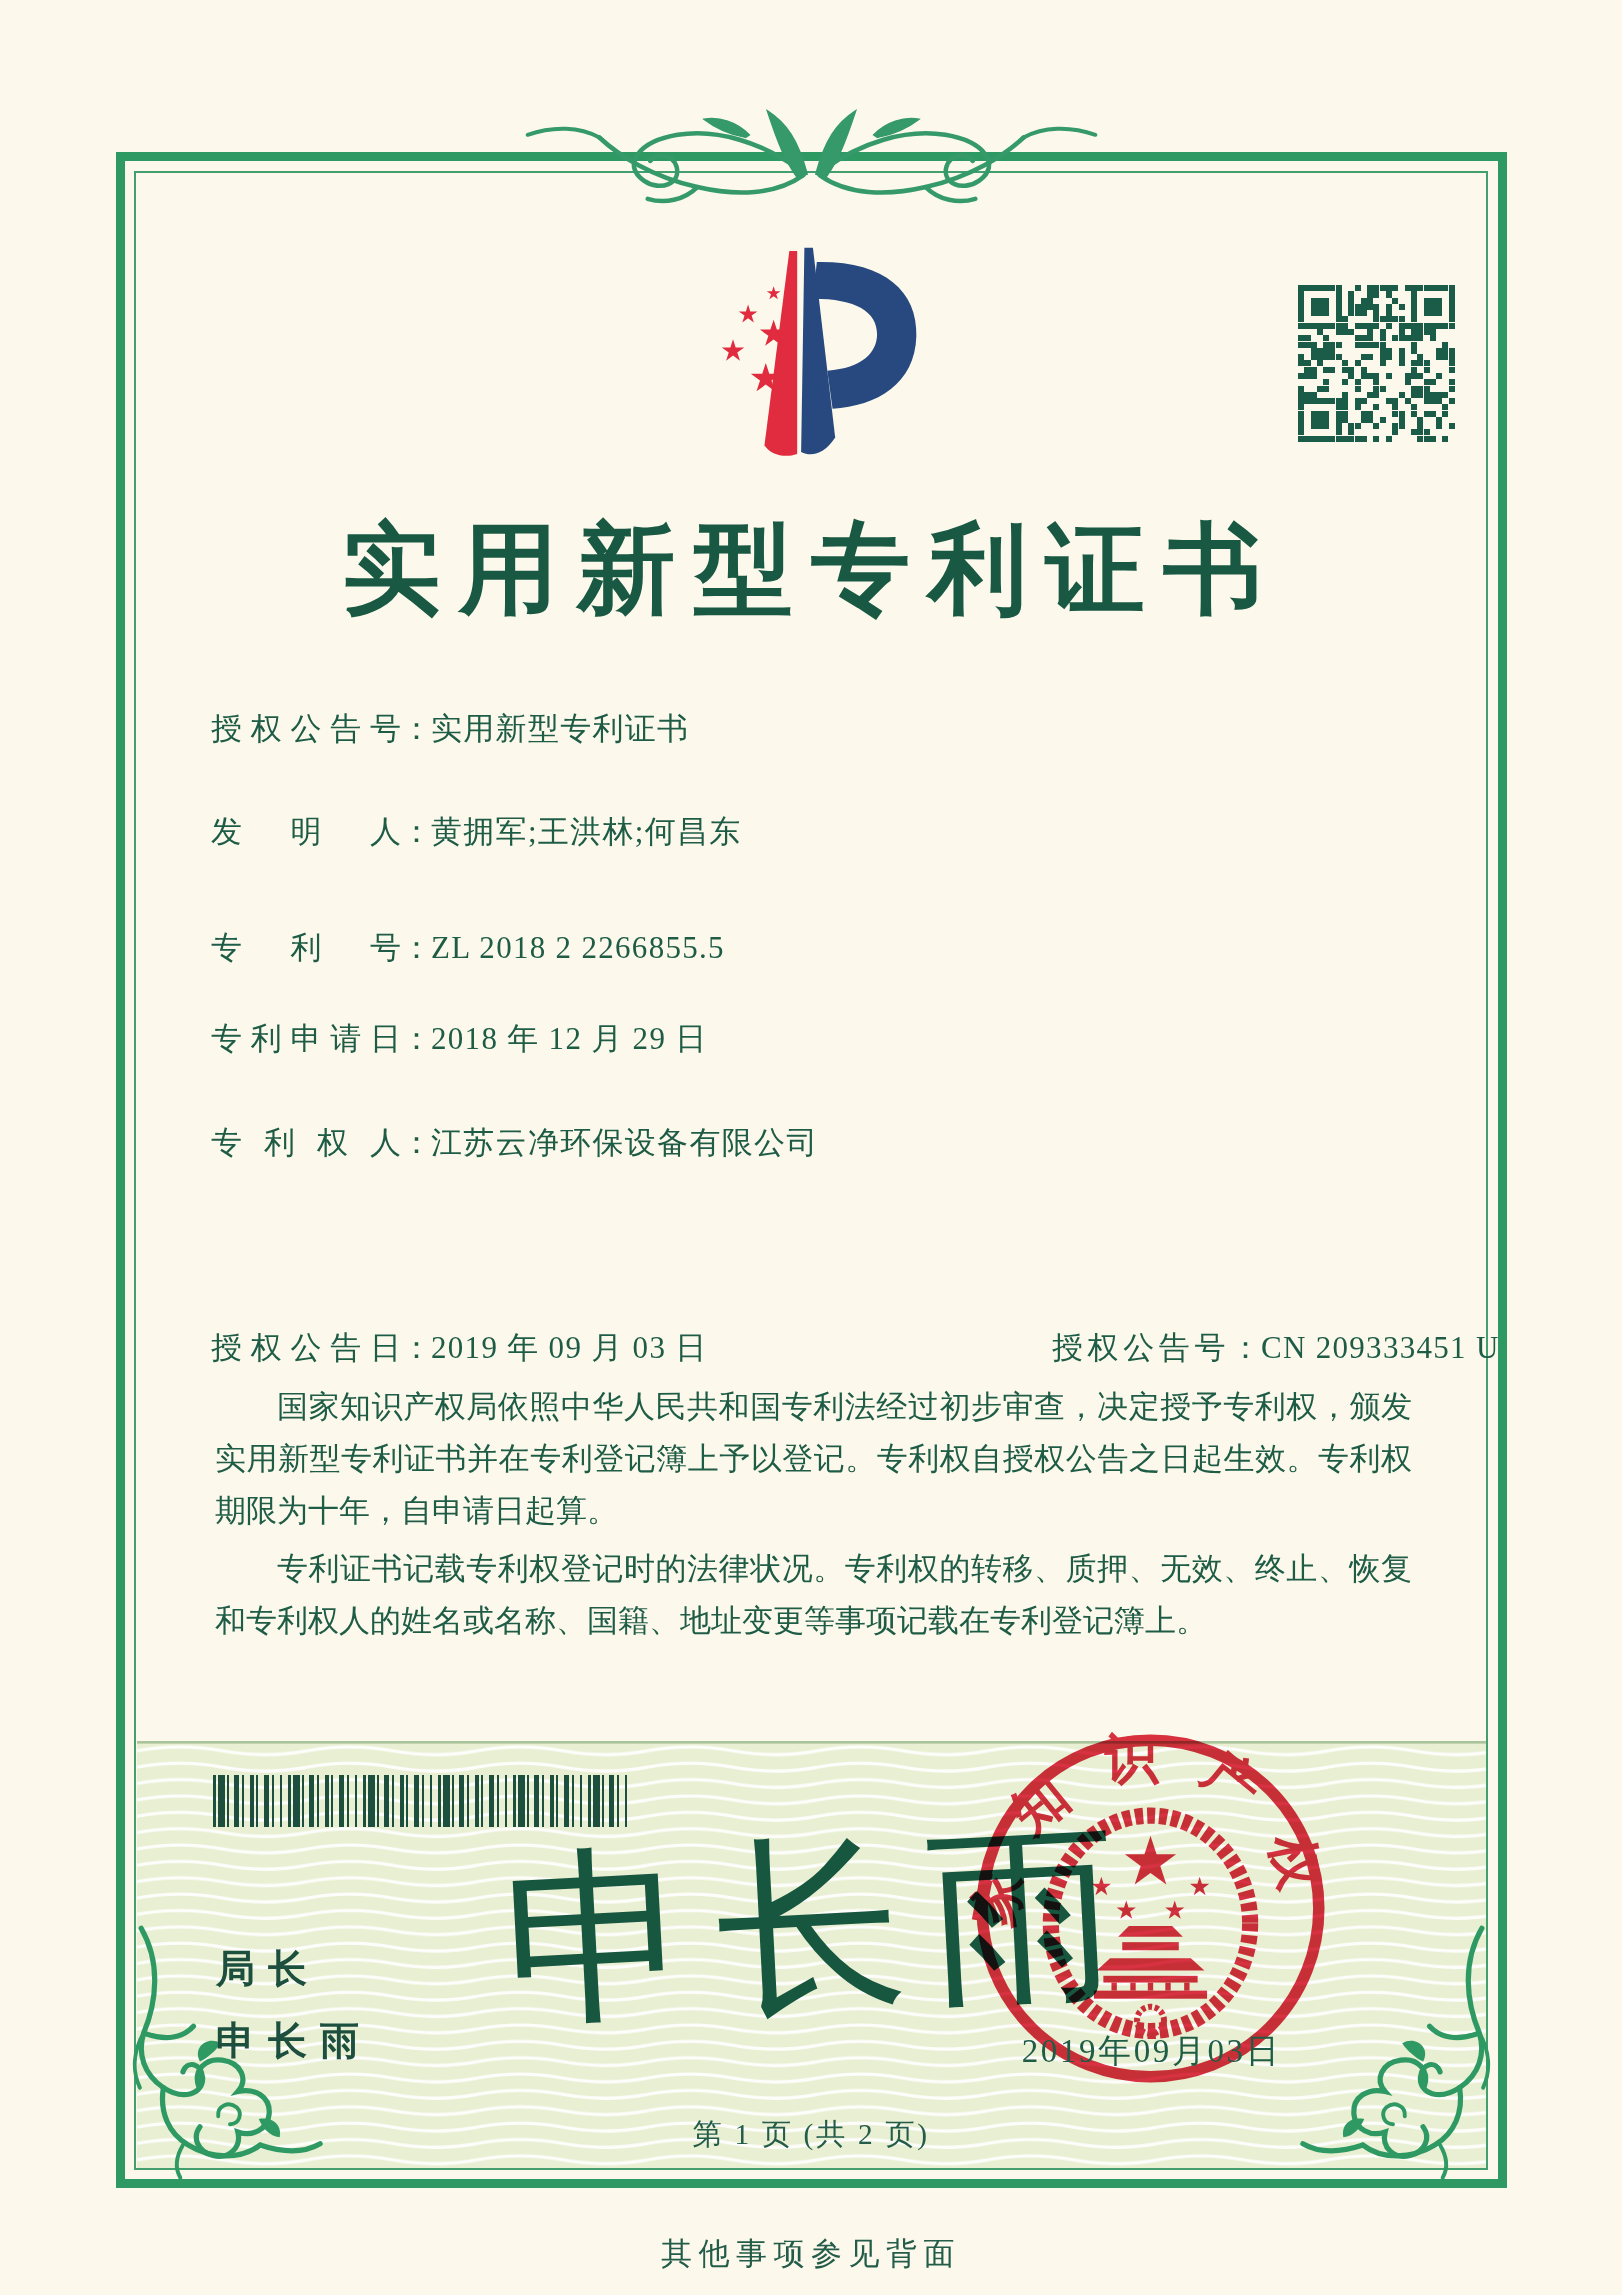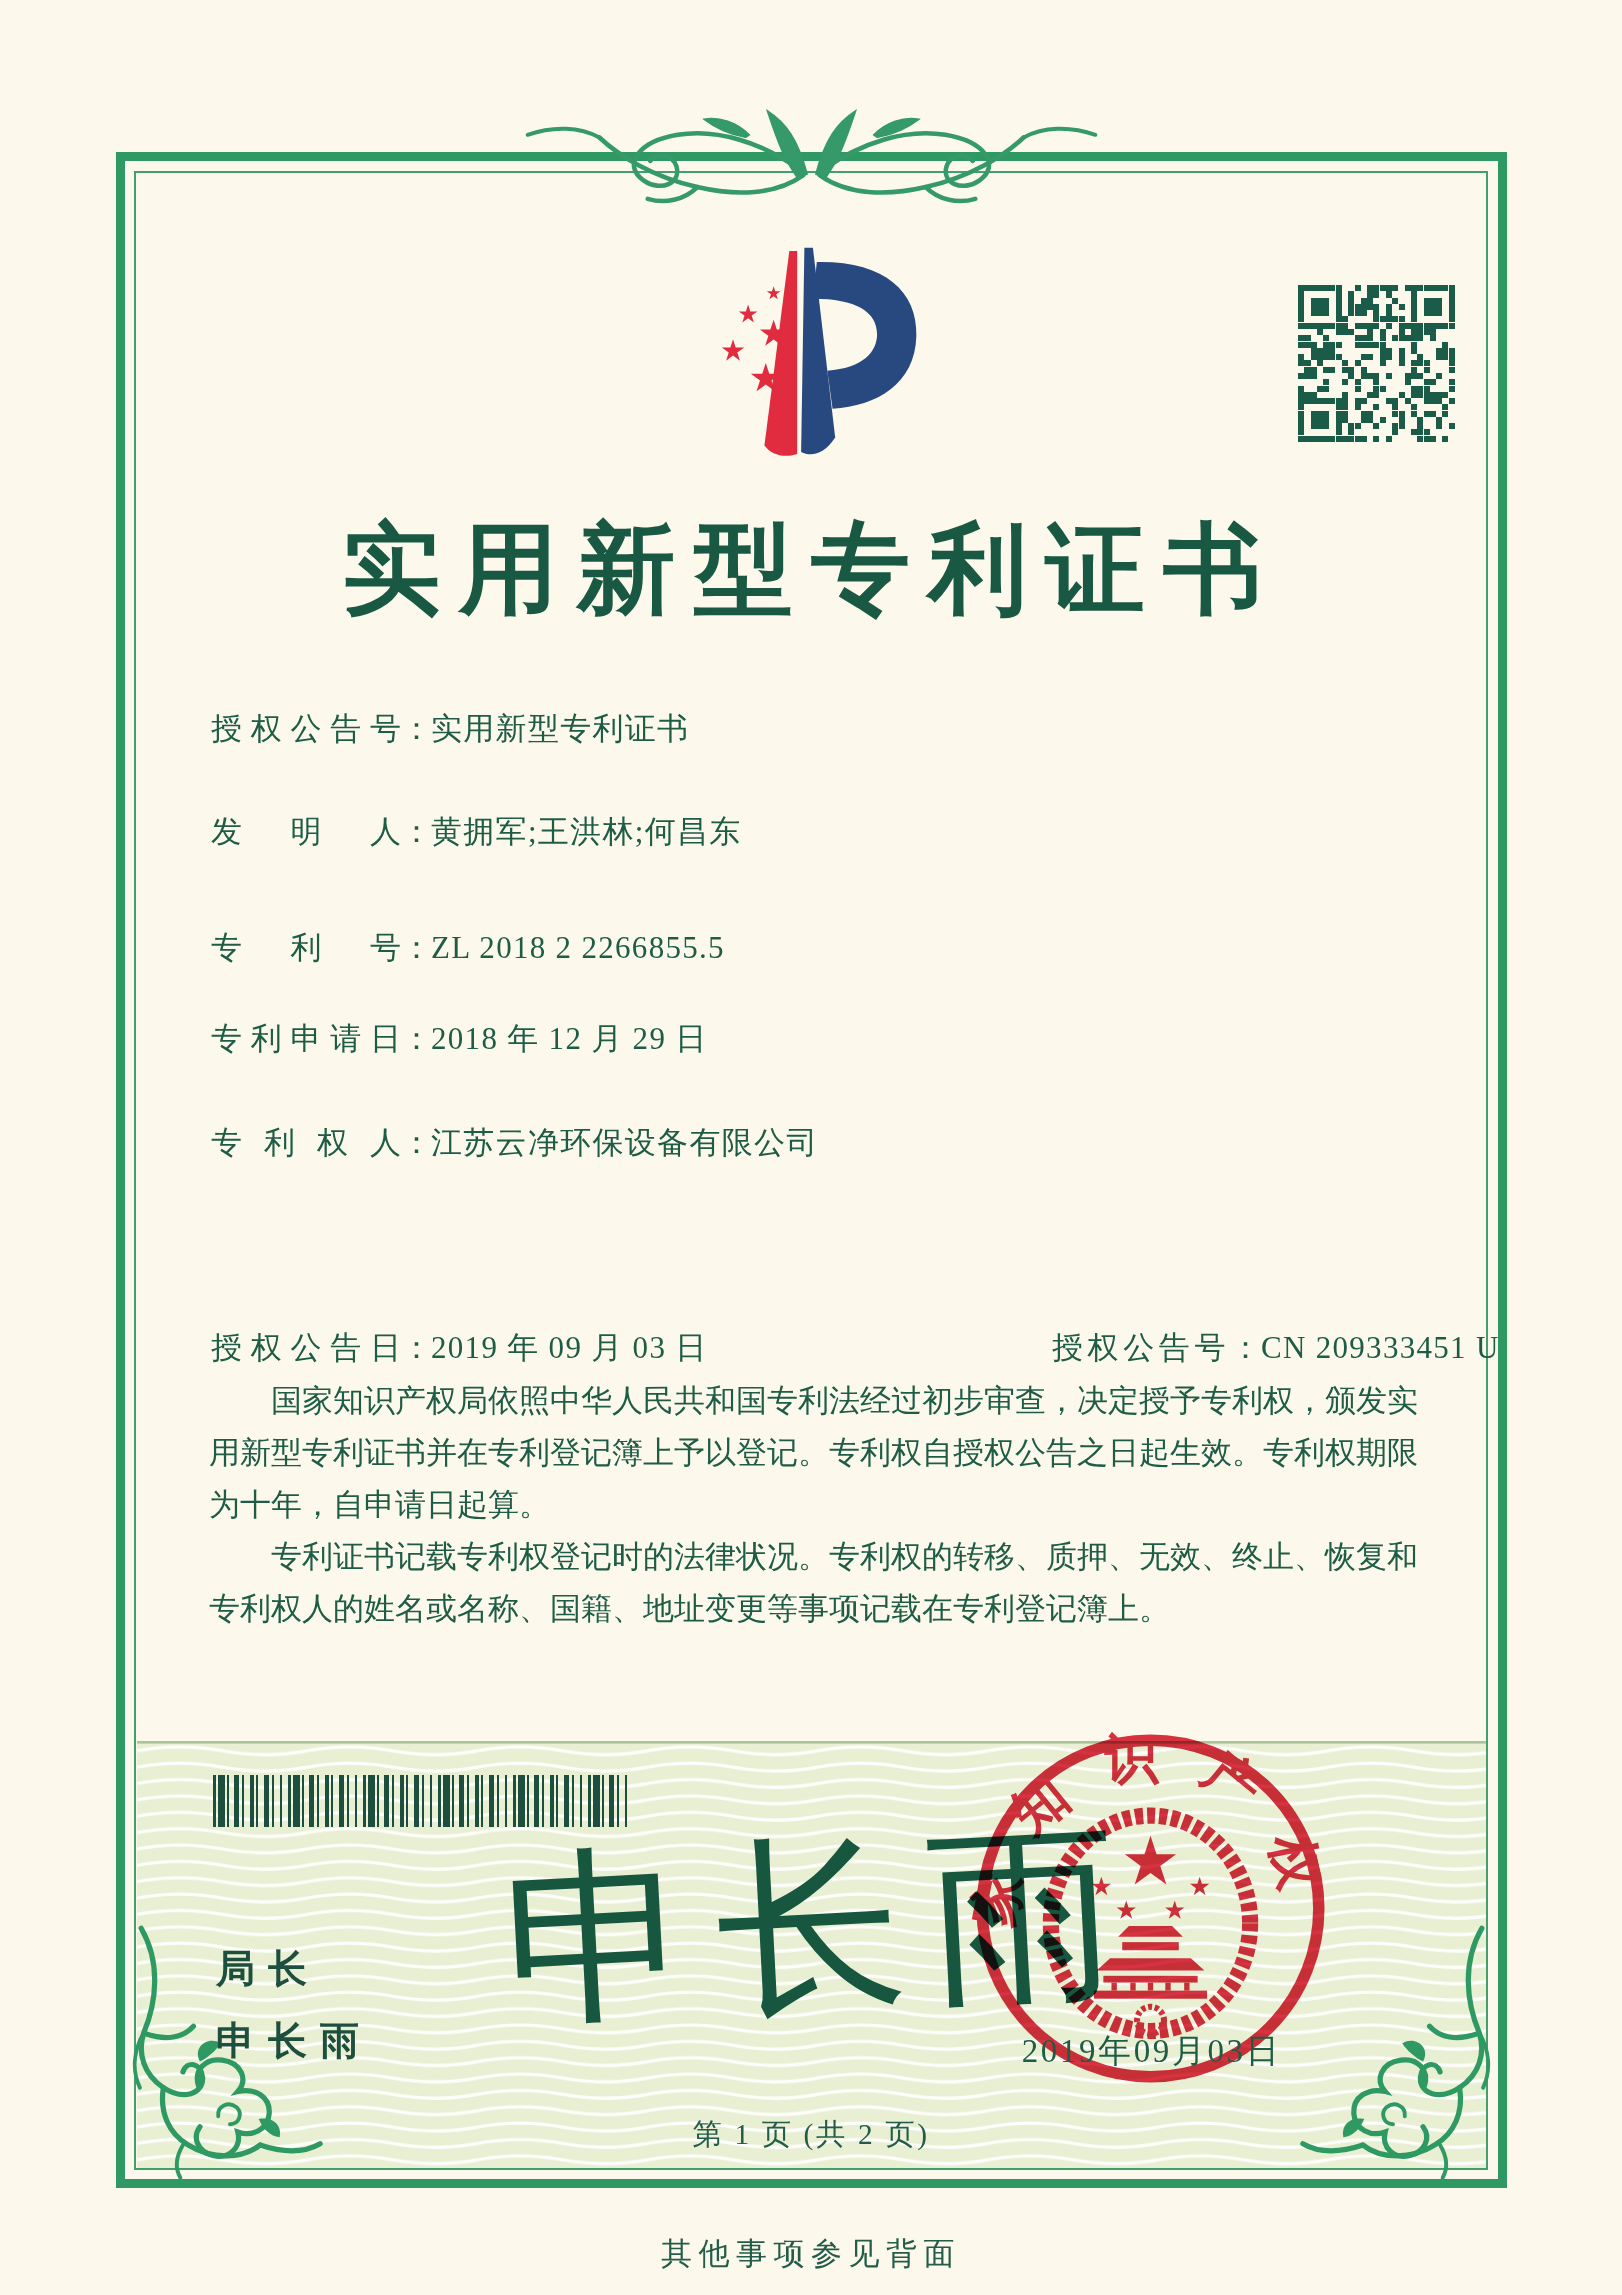--- a/index.html
+++ b/index.html
@@ -27,21 +27,21 @@
   
   .field-row{position:absolute;left:211px;width:1243px;white-space:nowrap;font-size:31px;color:#1e5c46;}
   .f-label{display:inline-block;width:190px;text-align:justify;text-align-last:justify;text-justify:inter-character;vertical-align:bottom;}
   .f-colon{display:inline-block;width:30px;}
   .f-value{letter-spacing:1.3px;}
   .grant-no{position:absolute;left:841px;top:0;white-space:nowrap;}
   .grant-no .g-label{letter-spacing:4.6px;}
   
   .body-text{position:absolute;left:209px;top:1375px;width:1209px;
     font-size:31px;line-height:52px;text-align:justify;color:#1e5c46;}
-  .body-text p{margin:0;text-indent:2em;}
+  .body-text p{margin:6px;text-indent:2em;}
   
   .barcode{position:absolute;left:213px;top:1775px;width:414px;height:52px;
     background:repeating-linear-gradient(90deg,
       #1c4f3e 0 2.6px,transparent 2.6px 5.2px,
       #1c4f3e 5.2px 11.8px,transparent 11.8px 14.4px,
       #1c4f3e 14.4px 16.4px,transparent 16.4px 21px,
       #1c4f3e 21px 26px,transparent 26px 29px,
       #1c4f3e 29px 31px,transparent 31px 37px,
       #1c4f3e 37px 41px,transparent 41px 43px,
       #1c4f3e 43px 45px,transparent 45px 51px,

